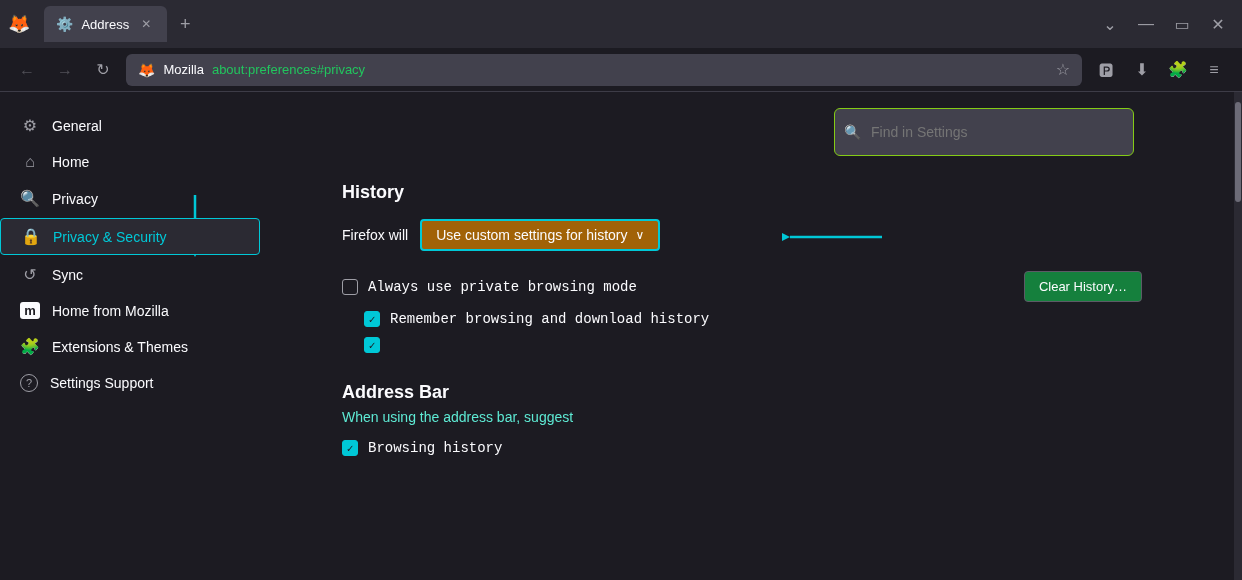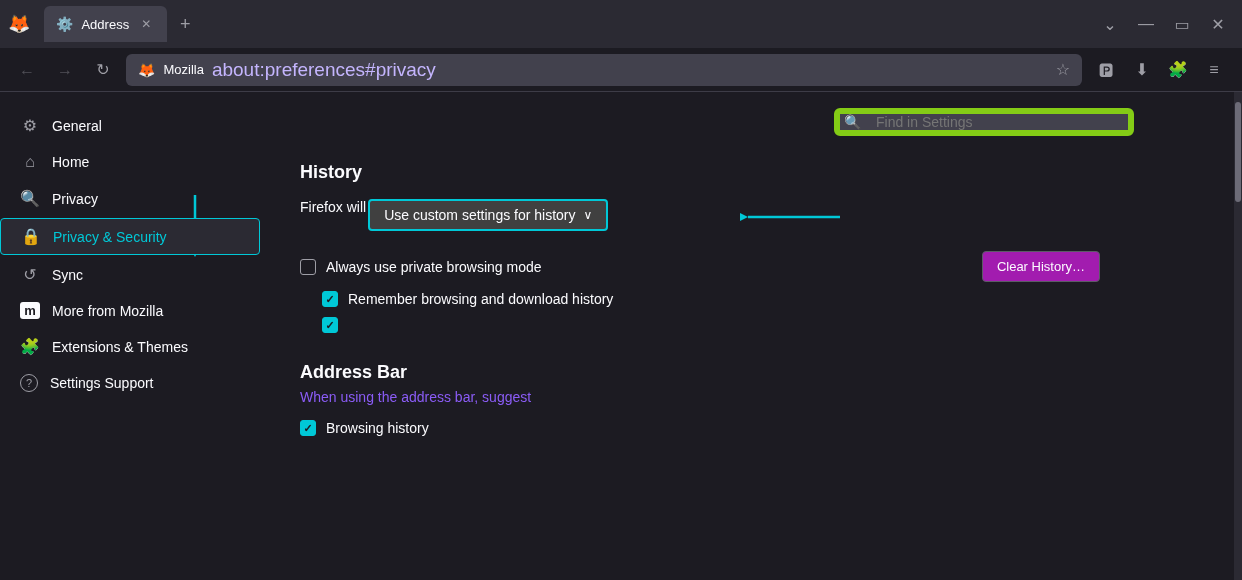--- a/index.html
+++ b/index.html
@@ -120,21 +120,21 @@
       background: #42414d;
       border-radius: 6px;
       height: 32px;
       flex: 1;
       padding: 0 12px;
       gap: 8px;
       font-size: 13px;
       color: #fbfbfe;
     }
     .address-bar-icon { font-size: 14px; }
-    .address-url { color: #c4b5fd; font-size: 19px; }
+    .address-url { color: #22c55e; font-size: 13px; }
     .star-btn {
       background: none;
       border: none;
       color: #9e9ea6;
       font-size: 16px;
       cursor: pointer;
       margin-left: auto;
     }
     .toolbar-icons {
       display: flex;
@@ -200,23 +200,23 @@
 
     
     .find-bar-container {
       display: flex;
       justify-content: center;
       padding: 20px 40px 10px;
       background: #1c1b22;
     }
     .find-input {
       width: 300px;
-      height: 28px;
+      height: 48px;
       background: #42414d;
-      border: 6px solid #84cc16;
+      border: 1px solid #84cc16;
       border-radius: 6px;
       color: #fbfbfe;
       font-size: 14px;
       padding: 0 12px 0 36px;
       outline: none;
     }
     .find-input-wrapper {
       position: relative;
       width: 300px;
     }
@@ -231,65 +231,68 @@
     }
 
     
     .content-area {
       flex: 1;
       padding: 0 40px 20px;
       overflow-y: auto;
     }
     .content-inner {
       max-width: 800px;
+      margin-left: 42px;
     }
 
     
     .section-title {
       font-size: 18px;
       font-weight: 600;
       color: #fbfbfe;
       margin-bottom: 16px;
       margin-top: 10px;
     }
     .history-row {
       display: flex;
-      gap: 2px;
+      align-items: center;
+      gap: 12px;
       margin-bottom: 20px;
       position: relative;
     }
     .firefox-will-label {
       font-size: 14px;
       color: #fbfbfe;
     }
     .dropdown-btn {
       display: flex;
       align-items: center;
       gap: 8px;
-      background: #404040;
+      background: #a16207;
       border: 2px solid #00c8d7;
       border-radius: 4px;
       color: #fbfbfe;
       font-size: 14px;
       padding: 6px 14px;
       cursor: pointer;
     }
     .dropdown-arrow {
       font-size: 12px;
       color: #fbfbfe;
     }
 
     
     .checkbox-row {
       display: flex;
       align-items: center;
       gap: 10px;
       padding: 5px 0;
       font-size: 14px;
       color: #fbfbfe;
+      font-family: Liberation Mono, monospace;
     }
     .checkbox-row.indent {
       padding-left: 22px;
       text-align: right;
     }
     .cb {
       width: 16px;
       height: 16px;
       border: 1.5px solid #9e9ea6;
       border-radius: 3px;
@@ -304,41 +307,41 @@
       border-color: #00c8d7;
     }
     .cb.checked::after {
       content: '✓';
       color: #1c1b22;
       font-size: 11px;
       font-weight: bold;
     }
 
     .action-btn {
-      background: #a21caf;
+      background: #15803d;
       border: 1px solid #5c5b66;
       border-radius: 4px;
       color: #fbfbfe;
       font-size: 13px;
       padding: 7px 14px;
       cursor: pointer;
       white-space: nowrap;
     }
 
     
     .address-section-title {
       font-size: 18px;
       font-weight: 700;
       color: #fbfbfe;
       margin-top: 24px;
       margin-bottom: 6px;
     }
     .address-subtitle {
       font-size: 14px;
-      color: #8b5cf6;
+      color: #5eead4;
       margin-bottom: 10px;
     }
     .row-with-btn {
       display: flex;
       align-items: center;
       justify-content: space-between;
       margin-bottom: 4px;
     }
   </style>
 </head>
@@ -407,21 +410,21 @@
     <div class="sidebar-item active">
       <span class="sidebar-icon">🔒</span>
       <span>Privacy &amp; Security</span>
     </div>
     <div class="sidebar-item">
       <span class="sidebar-icon">↺</span>
       <span>Sync</span>
     </div>
     <div class="sidebar-item">
       <span class="sidebar-icon" style="font-size:13px;font-weight:bold;background:#fbfbfe;color:#1c1b22;border-radius:3px;padding:1px 3px;">m</span>
-      <span>More from Mozilla</span>
+      <span>Home from Mozilla</span>
     </div>
     <div class="sidebar-item">
       <span class="sidebar-icon">🧩</span>
       <span>Extensions &amp; Themes</span>
     </div>
     <div class="sidebar-item">
       <span class="sidebar-icon" style="border:1.5px solid #9e9ea6;border-radius:50%;width:18px;height:18px;display:flex;align-items:center;justify-content:center;font-size:11px;">?</span>
       <span>Settings Support</span>
     </div>
   </div>

